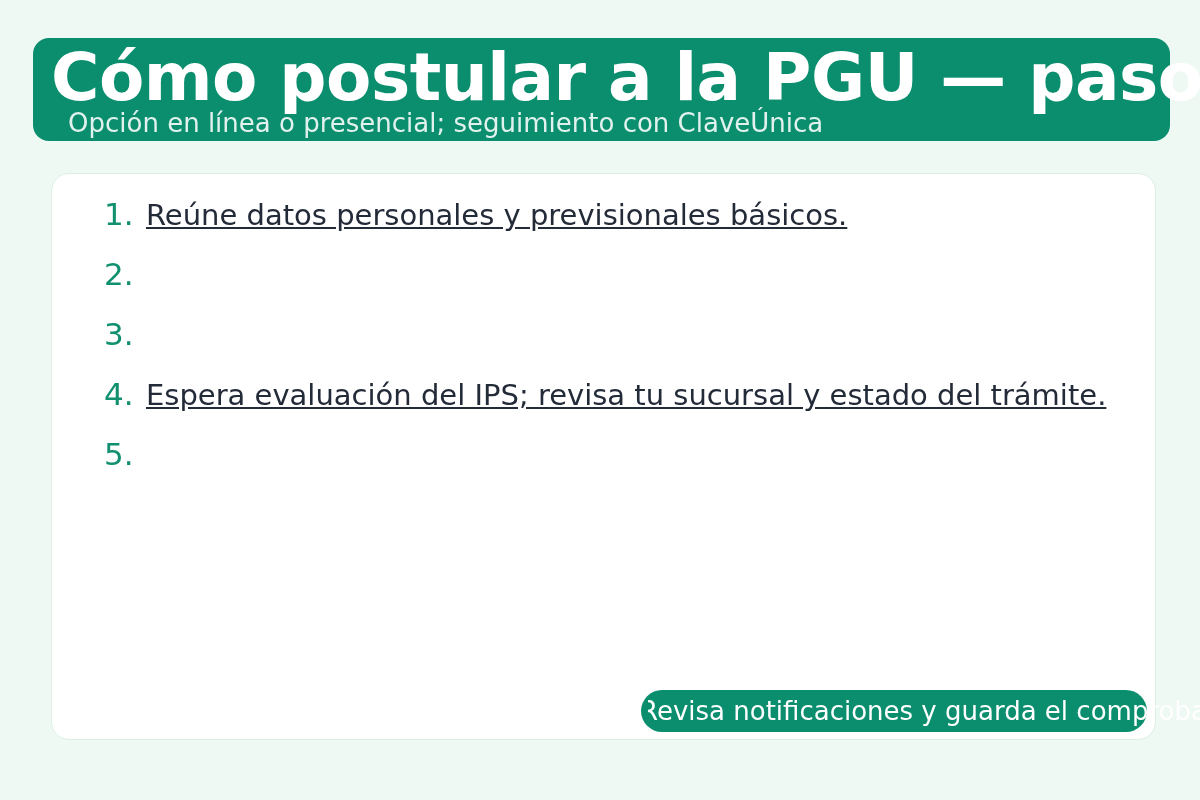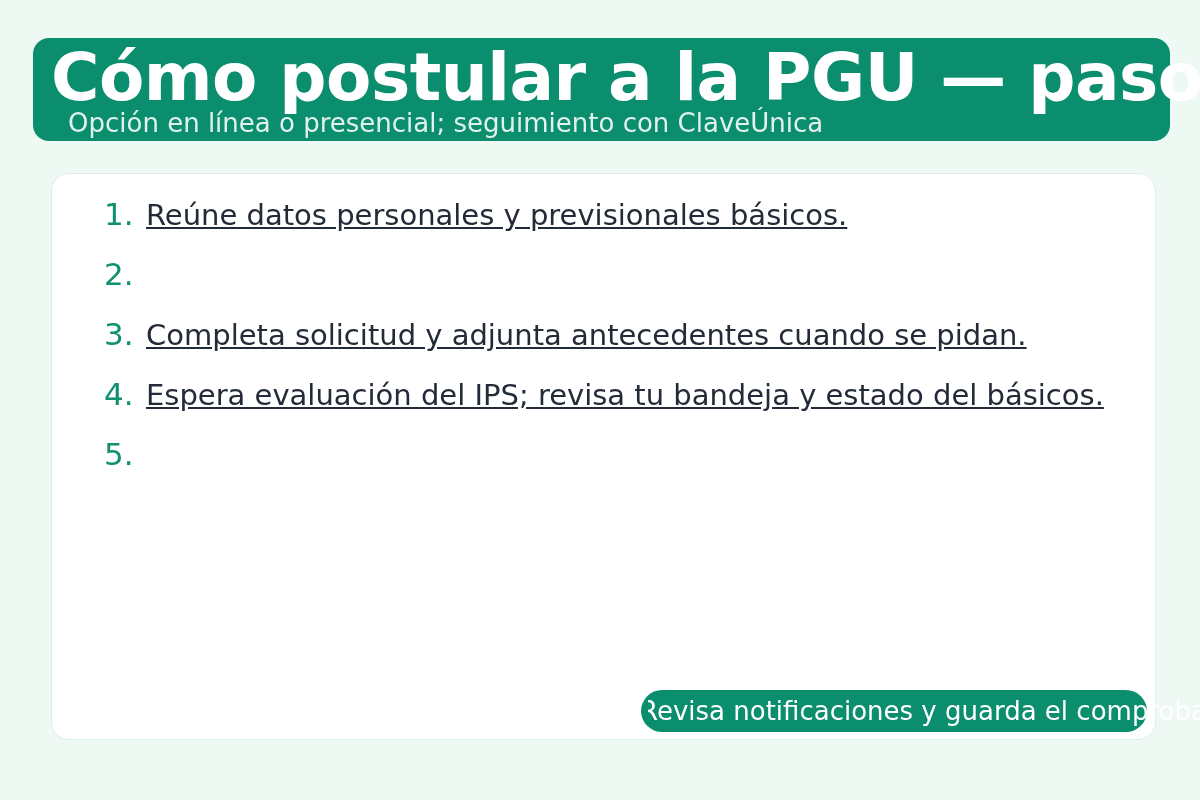--- a/index.html
+++ b/index.html
@@ -153,26 +153,25 @@
         <span class="step-number">1.</span>
         <span class="step-text">Reúne datos personales y previsionales básicos.</span>
       </li>
 
       <li class="step-item">
         <span class="step-number">2.</span>
       </li>
 
       <li class="step-item">
         <span class="step-number">3.</span>
-        <span class="step-text">Completa solicitud y adjunta antecedentes cuando se pidan.</span>
       </li>
 
       <li class="step-item">
         <span class="step-number">4.</span>
-        <span class="step-text">Espera evaluación del IPS; revisa tu bandeja y estado del básicos.</span>
+        <span class="step-text">Espera evaluación del IPS; revisa tu sucursal y estado del trámite.</span>
       </li>
 
       <li class="step-item">
         <span class="step-number">5.</span>
       </li>
 
     </ol>
   </div>
 
   <div id="footer-badge"></div>

